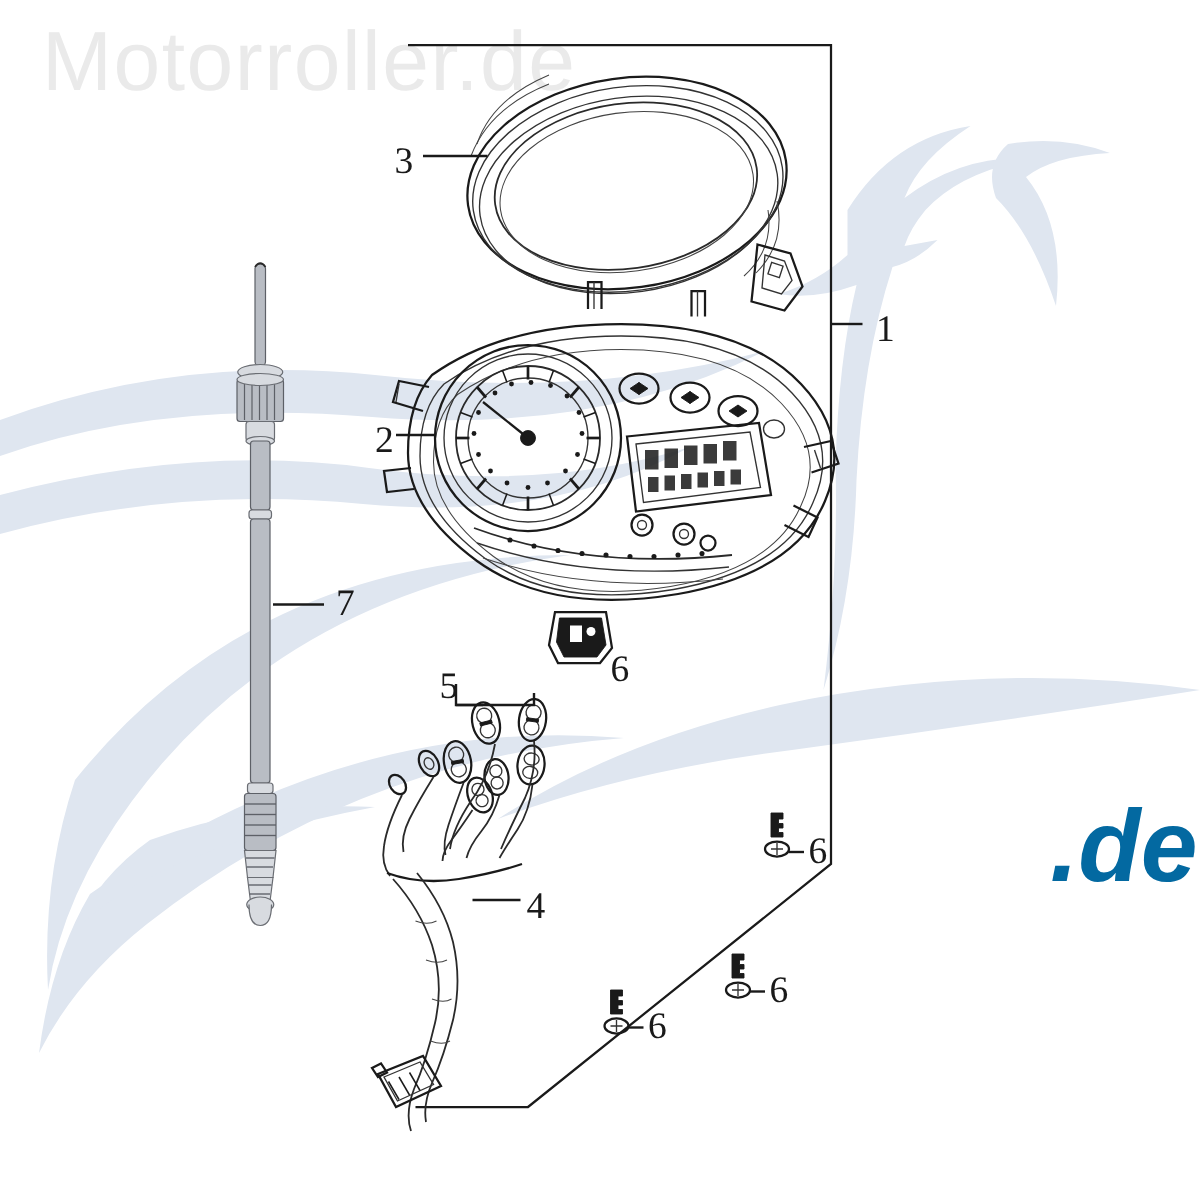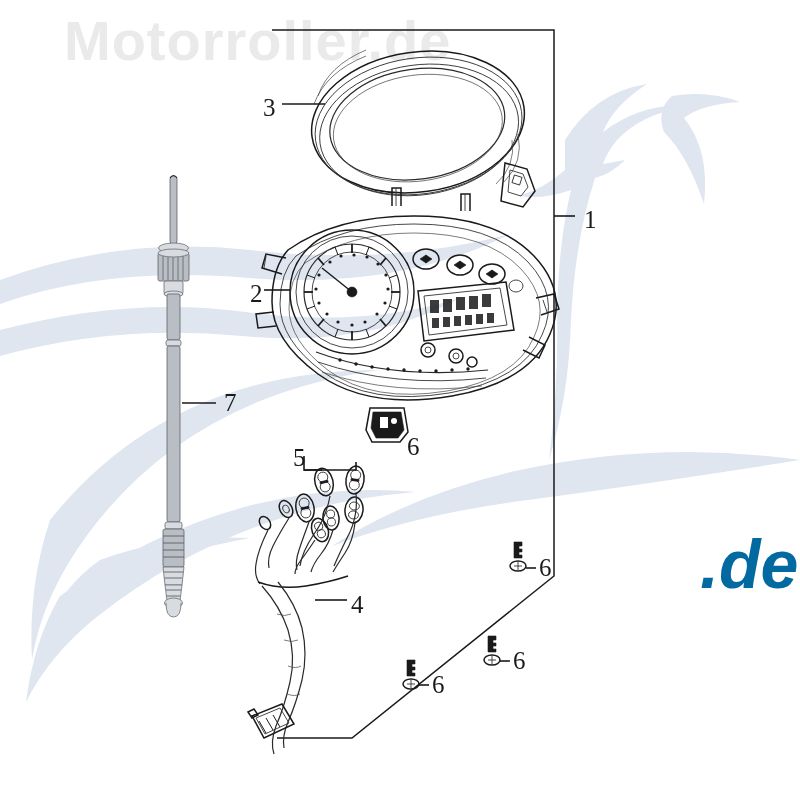--- a/index.html
+++ b/index.html
@@ -23,25 +23,24 @@
     width: 800px; height: 800px;
     pointer-events: none;
     z-index: 1;
   }
   .wm-top {
     position: absolute;
     left: 28px;
     top: 8px;
     font-family: "Liberation Sans", sans-serif;
     font-size: 56px;
-    font-weight: 700;
+    font-weight: 400;
     letter-spacing: 1px;
     color: #eaeaea;
     white-space: nowrap;
-    margin-left: 36px;
   }
   .wm-bottom {
     position: absolute;
     left: 8px;
     top: 570px;
     font-family: "Liberation Sans", sans-serif;
     font-size: 88px;
     font-weight: bold;
     font-style: italic;
     letter-spacing: -1px;

